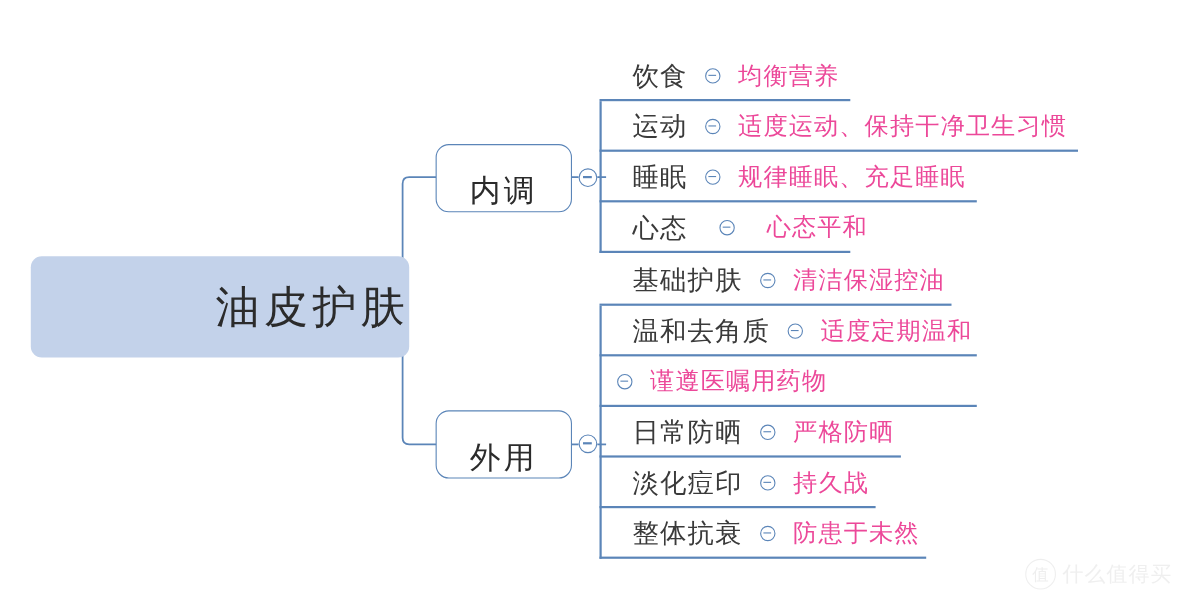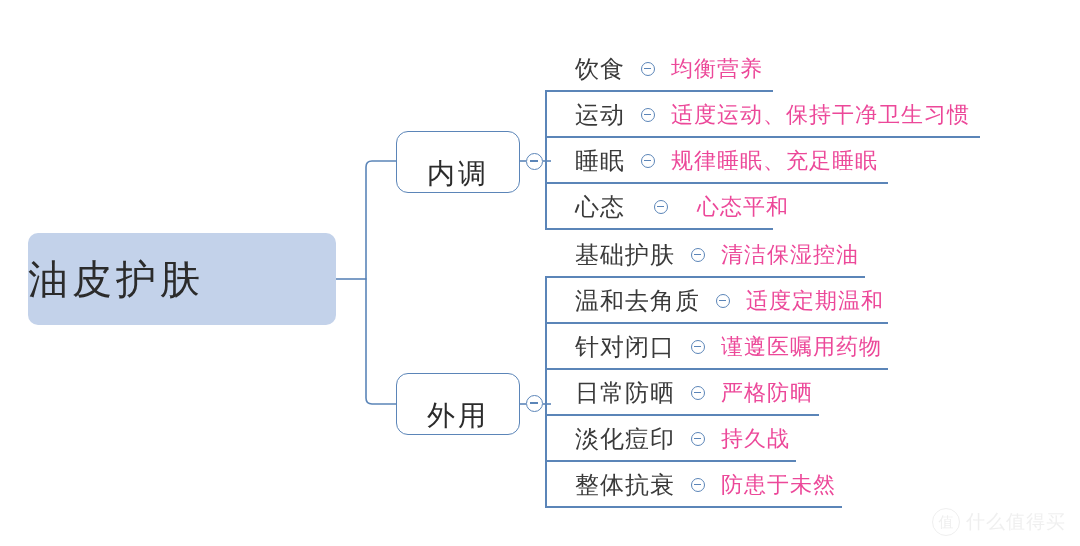--- a/index.html
+++ b/index.html
@@ -32,21 +32,22 @@
   .root-node {
     position: absolute;
     left: 28px;
     top: 233px;
     width: 308px;
     height: 92px;
     background: #c3d2ea;
     border-radius: 10px;
     display: flex;
     align-items: center;
-    justify-content: flex-start;
+    justify-content: flex-end;
+    padding-left: 36px;
   }
   .root-label {
     font-size: 40px;
     color: #2b2b2b;
     letter-spacing: 4px;
     font-family: "Liberation Serif", "DejaVu Serif", serif;
   }
   
   .branch-node {
     position: absolute;
@@ -252,21 +253,20 @@
         <span class="leaf-val">清洁保湿控油</span>
         <div class="leaf-rule" style="width: 320px;"></div>
       </div>
       <div class="leaf-row" style="width: 343px;">
         <span class="leaf-key">温和去角质</span>
         <span class="leaf-dot"></span>
         <span class="leaf-val">适度定期温和</span>
         <div class="leaf-rule" style="width: 343px;"></div>
       </div>
       <div class="leaf-row" style="width: 343px;">
-        <span class="leaf-key">针对闭口</span>
         <span class="leaf-dot"></span>
         <span class="leaf-val">谨遵医嘱用药物</span>
         <div class="leaf-rule" style="width: 343px;"></div>
       </div>
       <div class="leaf-row" style="width: 274px;">
         <span class="leaf-key">日常防晒</span>
         <span class="leaf-dot"></span>
         <span class="leaf-val">严格防晒</span>
         <div class="leaf-rule" style="width: 274px;"></div>
       </div>

